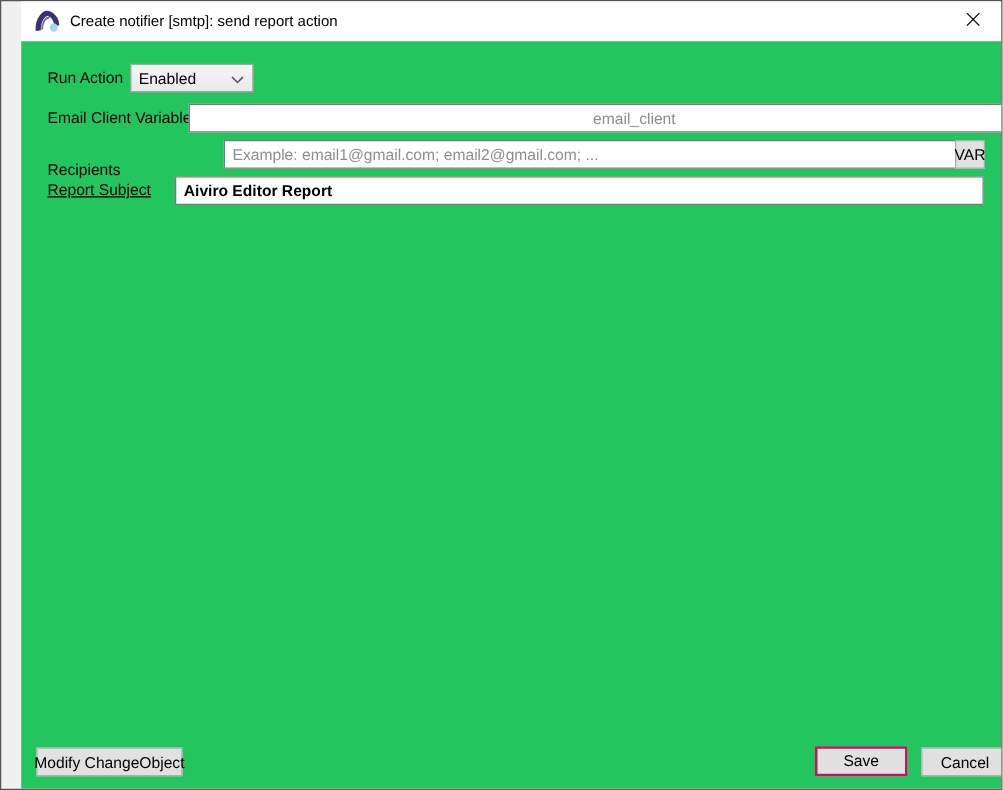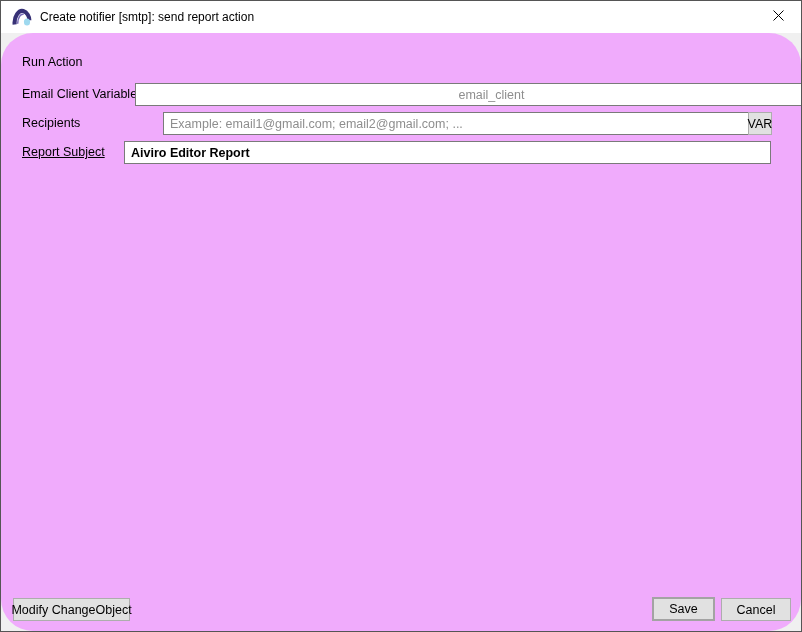--- a/index.html
+++ b/index.html
@@ -9,20 +9,21 @@
     font-size: 12.5px;
     color: #000;
   }
   .window {
     position: relative;
     width: 802px;
     height: 632px;
     border: 1px solid #555555;
     background: #f0f0f0;
     overflow: hidden;
+    padding-left: 16px;
   }
   
   .titlebar {
     height: 32px;
     background: #ffffff;
     display: flex;
     align-items: center;
   }
   .titlebar .app-icon {
     width: 20px;
@@ -42,22 +43,21 @@
     height: 32px;
     display: flex;
     align-items: center;
     justify-content: center;
     cursor: default;
   }
   
   .body {
     position: relative;
     height: 598px;
-    background: #f0abfc;
-    border-radius: 32px;
+    background: #22c55e;
   }
   .field-label {
     position: absolute;
     left: 21px;
     height: 23px;
     line-height: 23px;
     white-space: nowrap;
   }
   .textbox {
     position: absolute;
@@ -107,24 +107,23 @@
     width: 24px;
   }
   .btn-modify {
     left: 12px;
     top: 565px;
     width: 117px;
   }
   .btn-save {
     left: 635px;
     top: 564px;
-    width: 63px;
+    width: 74px;
     height: 24px;
-    border: 2px solid #a3a3a3;
-    margin-left: 16px;
+    border: 2px solid #be185d;
   }
   .btn-cancel {
     left: 720px;
     top: 565px;
     width: 70px;
   }
 </style>
 </head>
 <body>
 
@@ -146,25 +145,33 @@
           <line x1="0.5" y1="0.5" x2="10.5" y2="10.5" stroke="#000" stroke-width="1"></line>
           <line x1="10.5" y1="0.5" x2="0.5" y2="10.5" stroke="#000" stroke-width="1"></line>
         </svg>
       </span>
     </div>
   </div>
 
   <div class="body">
 
     <span class="field-label" style="top:18px;">Run Action</span>
+    <div class="combobox">
+      <span class="combo-value">Enabled</span>
+      <span>
+        <svg width="10" height="6" viewBox="0 0 10 6">
+          <polyline points="0.5,0.5 5,5 9.5,0.5" fill="none" stroke="#555" stroke-width="1.2"></polyline>
+        </svg>
+      </span>
+    </div>
 
     <span class="field-label" style="top:50px;">Email Client Variable</span>
     <input class="textbox" style="left: 134px; top: 50px; width: 713px; text-align: center;" type="text" placeholder="email_client">
 
-    <span class="field-label" style="top:79px;">Recipients</span>
+    <span class="field-label" style="top:92px;">Recipients</span>
     <input class="textbox" style="left: 134px; top: 79px; width: 607px; margin-left: 28px;" type="text" placeholder="Example: email1@gmail.com; email2@gmail.com; ...">
     <button class="btn btn-var">VAR</button>
 
     <span class="field-label" style="top:108px;text-decoration:underline;">Report Subject</span>
     <input class="textbox" style="left: 123px; top: 108px; width: 647px; font-weight: bold;" type="text" value="Aiviro Editor Report">
 
     <button class="btn btn-modify">Modify ChangeObject</button>
     <button class="btn btn-save">Save</button>
     <button class="btn btn-cancel">Cancel</button>
 

